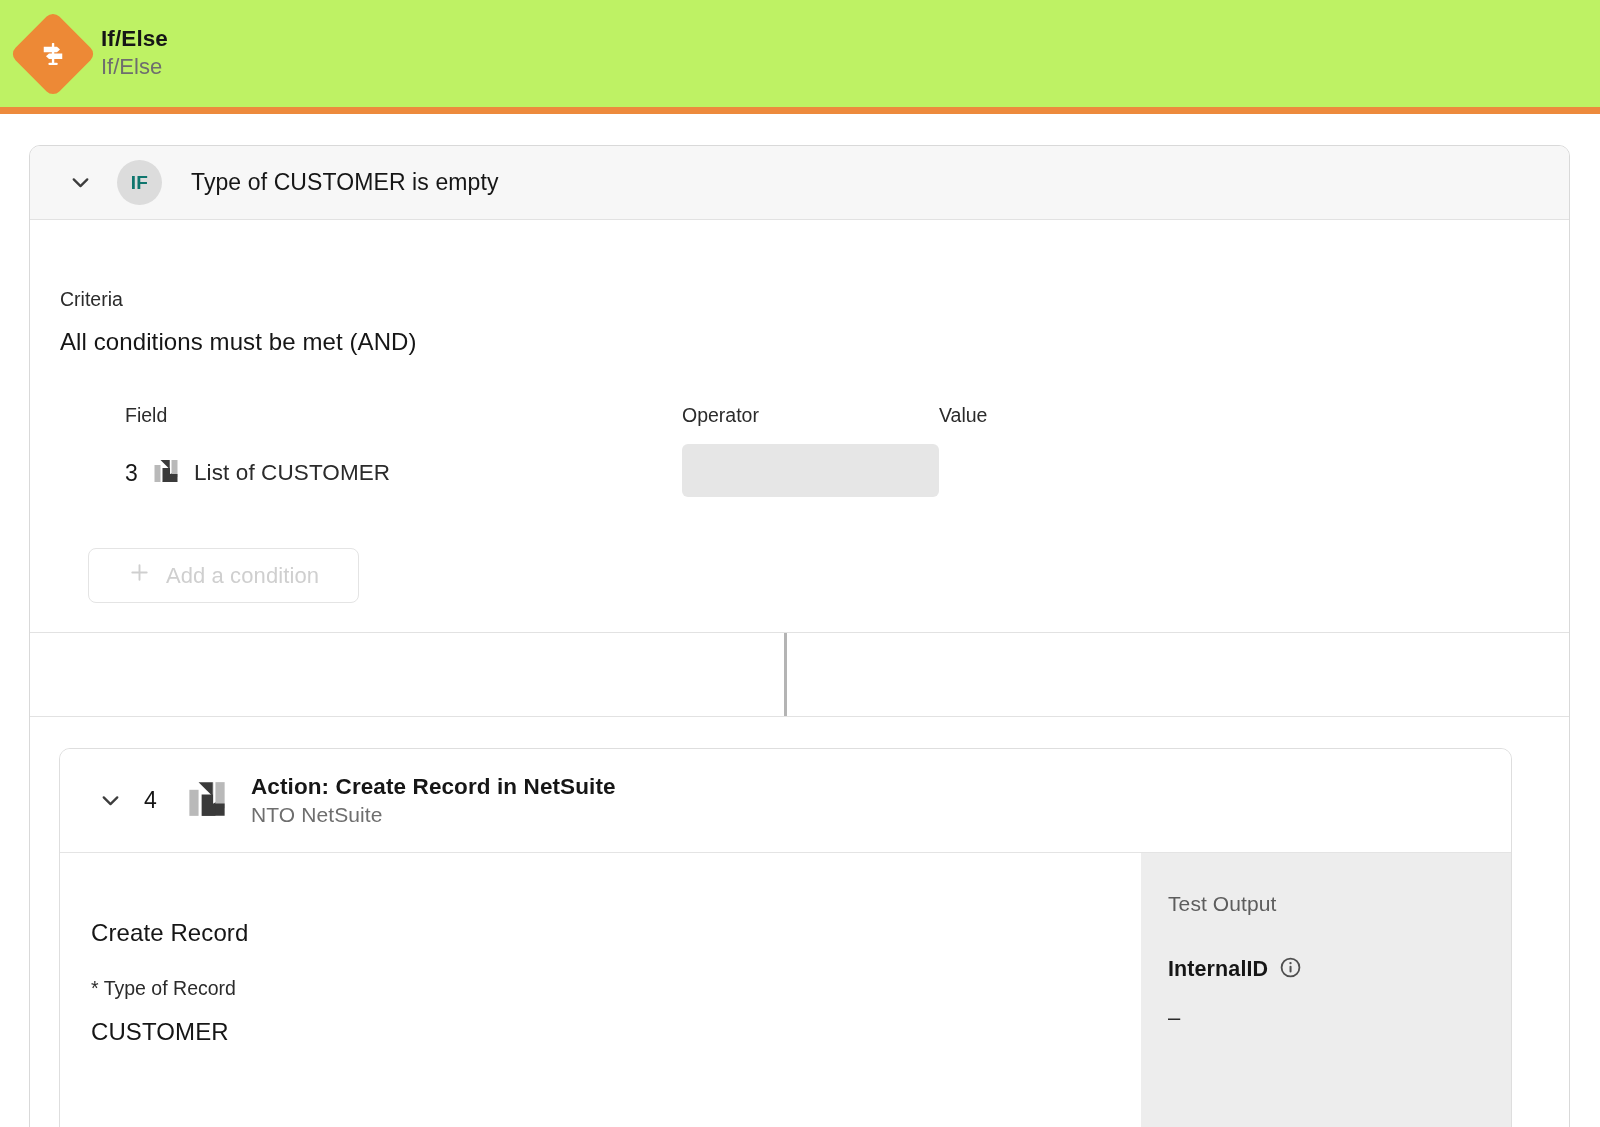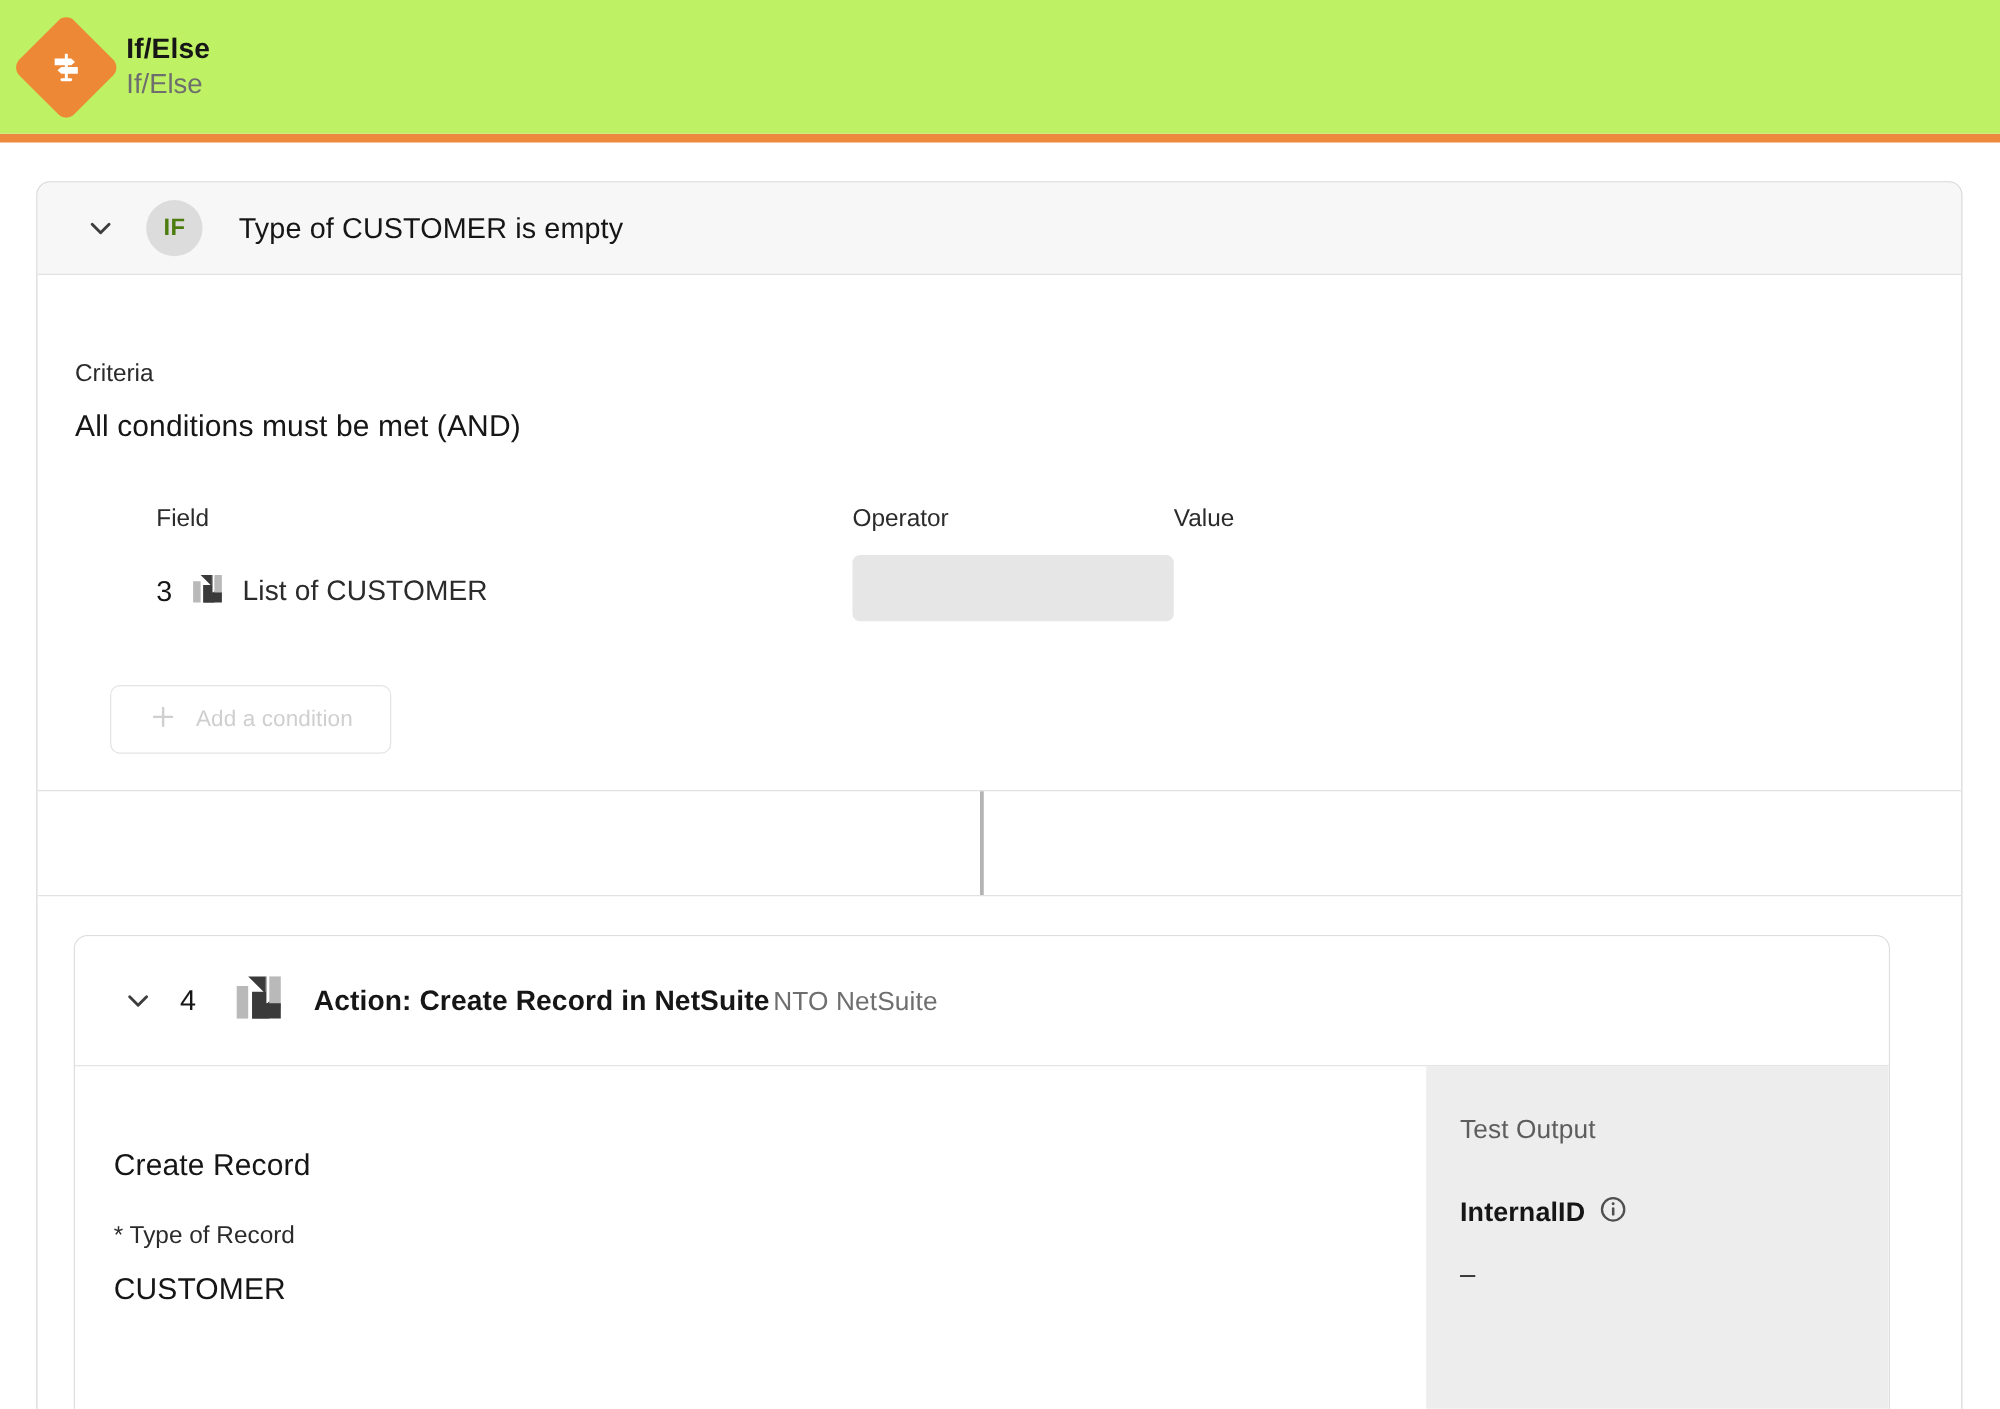--- a/index.html
+++ b/index.html
@@ -106,21 +106,21 @@
   .if-badge {
     width: 45px;
     height: 45px;
     border-radius: 50%;
     background: #dcdcdc;
     display: flex;
     align-items: center;
     justify-content: center;
     font-size: 19px;
     font-weight: bold;
-    color: #4d7c0f;
+    color: #0f766e;
     margin-left: 17px;
     flex: 0 0 45px;
     letter-spacing: 0.3px;
   }
 
   .if-title {
     margin-left: 29px;
     font-size: 23px;
     color: #161616;
     letter-spacing: 0.1px;
@@ -209,31 +209,31 @@
     outline: none;
     font-family: inherit;
     font-size: 19px;
     padding: 0 14px;
     color: #2b2b2b;
     margin-top: -5px;
   }
 
   .add-condition-btn {
     margin: 51px 0 0 58px;
-    width: 225px;
+    width: 271px;
     height: 55px;
     border: 1px solid #e4e4e4;
     border-radius: 8px;
     background: #ffffff;
     display: flex;
     align-items: center;
     justify-content: center;
     gap: 15px;
     color: #cfcfcf;
-    font-size: 18px;
+    font-size: 22px;
     font-family: inherit;
     cursor: default;
     letter-spacing: 0.1px;
   }
 
   
   .branch-area {
     height: 84px;
     position: relative;
     border-bottom: 1px solid #e2e2e2;
@@ -271,23 +271,22 @@
   .action-index {
     font-size: 23px;
     color: #161616;
     margin-left: 14px;
     width: 22px;
   }
   .action-logo { margin-left: 18px; display: block; }
   .action-titles {
     margin-left: 21px;
     display: flex;
-    flex-direction: row;
+    flex-direction: column;
     gap: 3px;
-    align-items: flex-end;
   }
   .action-title {
     font-size: 22.5px;
     font-weight: bold;
     color: #161616;
     letter-spacing: 0.1px;
   }
   .action-subtitle {
     font-size: 21px;
     color: #6e6e6e;

